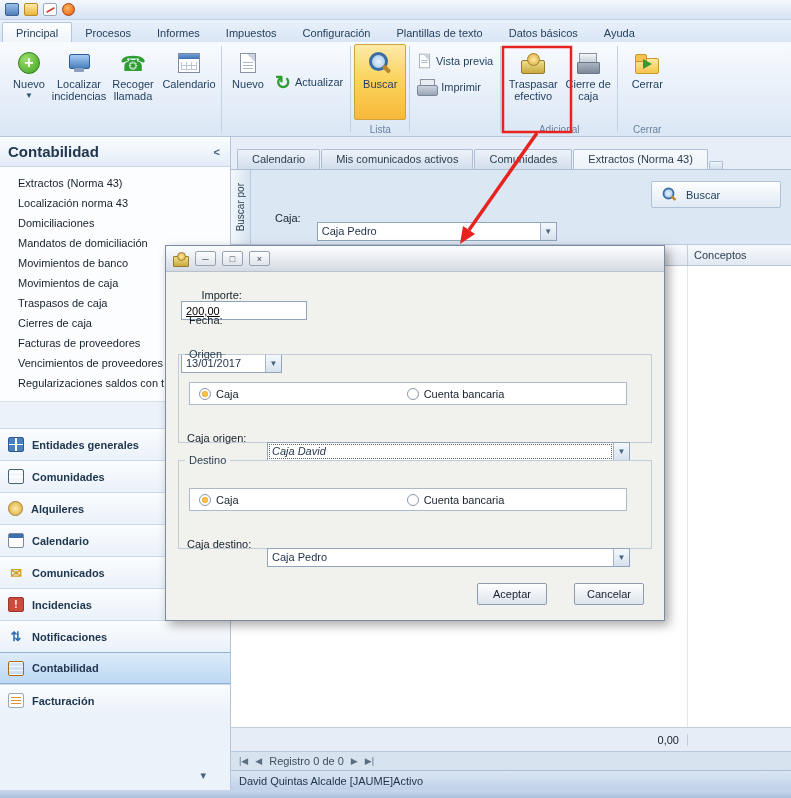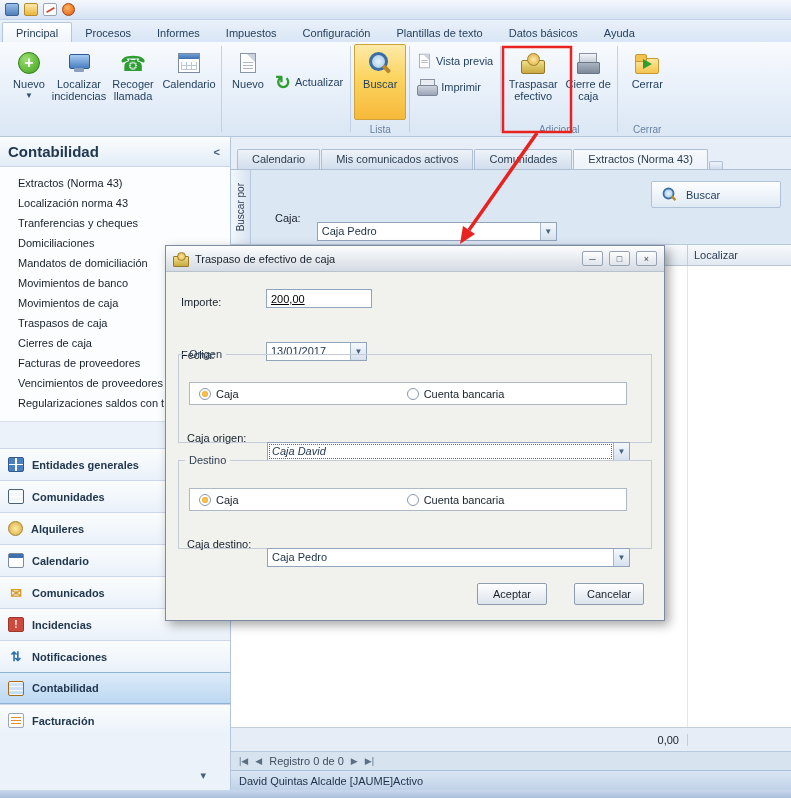--- a/index.html
+++ b/index.html
@@ -200,21 +200,21 @@
   .dlg-icon::before { content:''; position:absolute; left:0; top:4px; width:14px; height:9px;
                       background:linear-gradient(#efe08a,#caa93f); border:1px solid #96792a; border-radius:1px; }
   .dlg-icon::after { content:''; position:absolute; left:4px; top:0; width:7px; height:7px;
                      border-radius:50%; background:radial-gradient(#ffe9a8,#d9a834); border:1px solid #a1812e; }
   .dlg-title { flex:1; color:#17202b; }
   .win-btn { width:21px; height:15px; display:flex; align-items:center; justify-content:center;
              border:1px solid #97a3b2; background:linear-gradient(#fdfdfd,#dfe5ec);
              font-size:9px; color:#3a4656; border-radius:2px; }
   .dlg-body { position:relative; height:349px; }
   .flabel { color:#17202b; }
-  .fieldrow { position:absolute; left:15px; display:flex; align-items:flex-end; }
+  .fieldrow { position:absolute; left:15px; display:flex; align-items:center;flex-direction:column; }
   .fieldrow .flabel { width:85px; }
   .finput { height:19px; border:1px solid #90a4bc; padding:0 4px; font-family:inherit; font-size:11px; }
   .groupbox { position:absolute; left:12px; right:12px; height:95px;
               border:1px solid #c3ccd8; background:transparent; }
   .groupbox legend { margin-left:6px; padding:0 4px; color:#2c3e50; font-size:11px; }
   .radio-panel { position:absolute; left:10px; right:24px; top:22px; height:23px;
                  background:#fff; border:1px solid #aeb9c8; display:flex; align-items:center;
                  padding-left:9px; }
   .radio { display:inline-flex; align-items:center; gap:5px; color:#17202b; }
   .radio2 { margin-left:168px; }
@@ -361,21 +361,20 @@
 
   <div class="bodyrow">
     <div class="sidebar">
       <div class="sb-header">
         <span>Contabilidad</span>
         <span class="sb-collapse">&lt;</span>
       </div>
       <div class="sb-items">
         <div class="sb-item">Extractos (Norma 43)</div>
         <div class="sb-item">Localización norma 43</div>
-        <div class="sb-item">Tranferencias y cheques</div>
         <div class="sb-item">Domiciliaciones</div>
         <div class="sb-item">Mandatos de domiciliación</div>
         <div class="sb-item">Movimientos de banco</div>
         <div class="sb-item">Movimientos de caja</div>
         <div class="sb-item">Traspasos de caja</div>
         <div class="sb-item">Cierres de caja</div>
         <div class="sb-item">Facturas de proveedores</div>
         <div class="sb-item">Vencimientos de proveedores</div>
         <div class="sb-item">Regularizaciones saldos con t</div>
       </div>
@@ -442,21 +441,21 @@
           </div>
         </div>
         <div class="buscar-btn">
           <span class="mag mag-sm"></span>
           <span>Buscar</span>
         </div>
       </div>
 
       <div class="grid-header">
         <div class="gh-cell gh-left"></div>
-        <div class="gh-cell gh-right">Localizar</div>
+        <div class="gh-cell gh-right">Conceptos</div>
       </div>
       <div class="grid-body">
         <div class="gb-left"></div>
         <div class="gb-right"></div>
       </div>
       <div class="totals">
         <div class="totals-left">0,00</div>
         <div class="totals-right"></div>
       </div>
 
@@ -473,30 +472,29 @@
         <span class="status-state">Activo</span>
       </div>
     </div>
   </div>
 
   <div class="bottomstrip"></div>
 
   <div class="dialog">
     <div class="dlg-titlebar">
       <span class="dlg-icon"></span>
-      <span class="dlg-title">Traspaso de efectivo de caja</span>
       <span class="win-btn">─</span>
       <span class="win-btn">□</span>
       <span class="win-btn">×</span>
     </div>
     <div class="dlg-body">
 
       <div class="fieldrow" style="top:17px">
         <span class="flabel">Importe:</span>
-        <input class="finput" style="width: 106px; text-decoration: underline;" value="200,00">
+        <input class="finput" style="width: 126px; text-decoration: underline;" value="200,00">
       </div>
 
       <div class="fieldrow" style="top:42px">
         <span class="flabel">Fecha:</span>
         <div class="combo" style="width:101px">
           <span class="combo-text">13/01/2017</span>
           <span class="combo-btn">▼</span>
         </div>
       </div>
 

